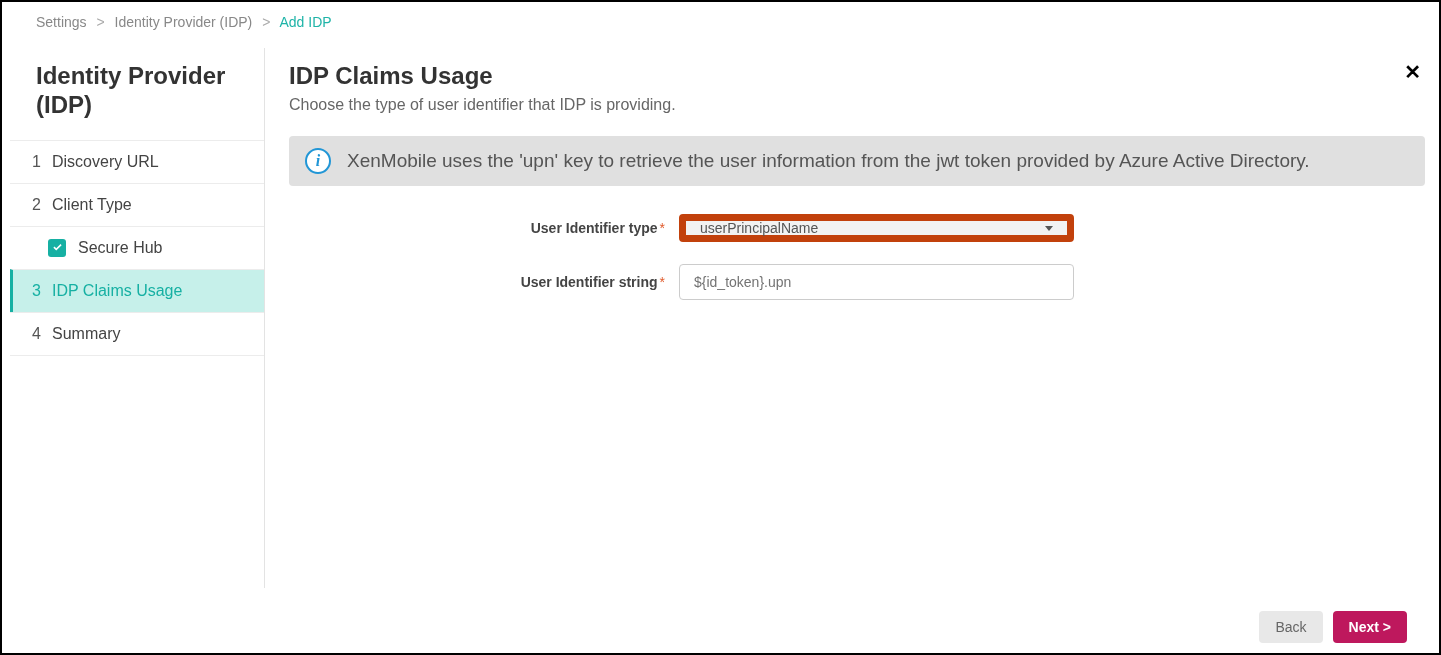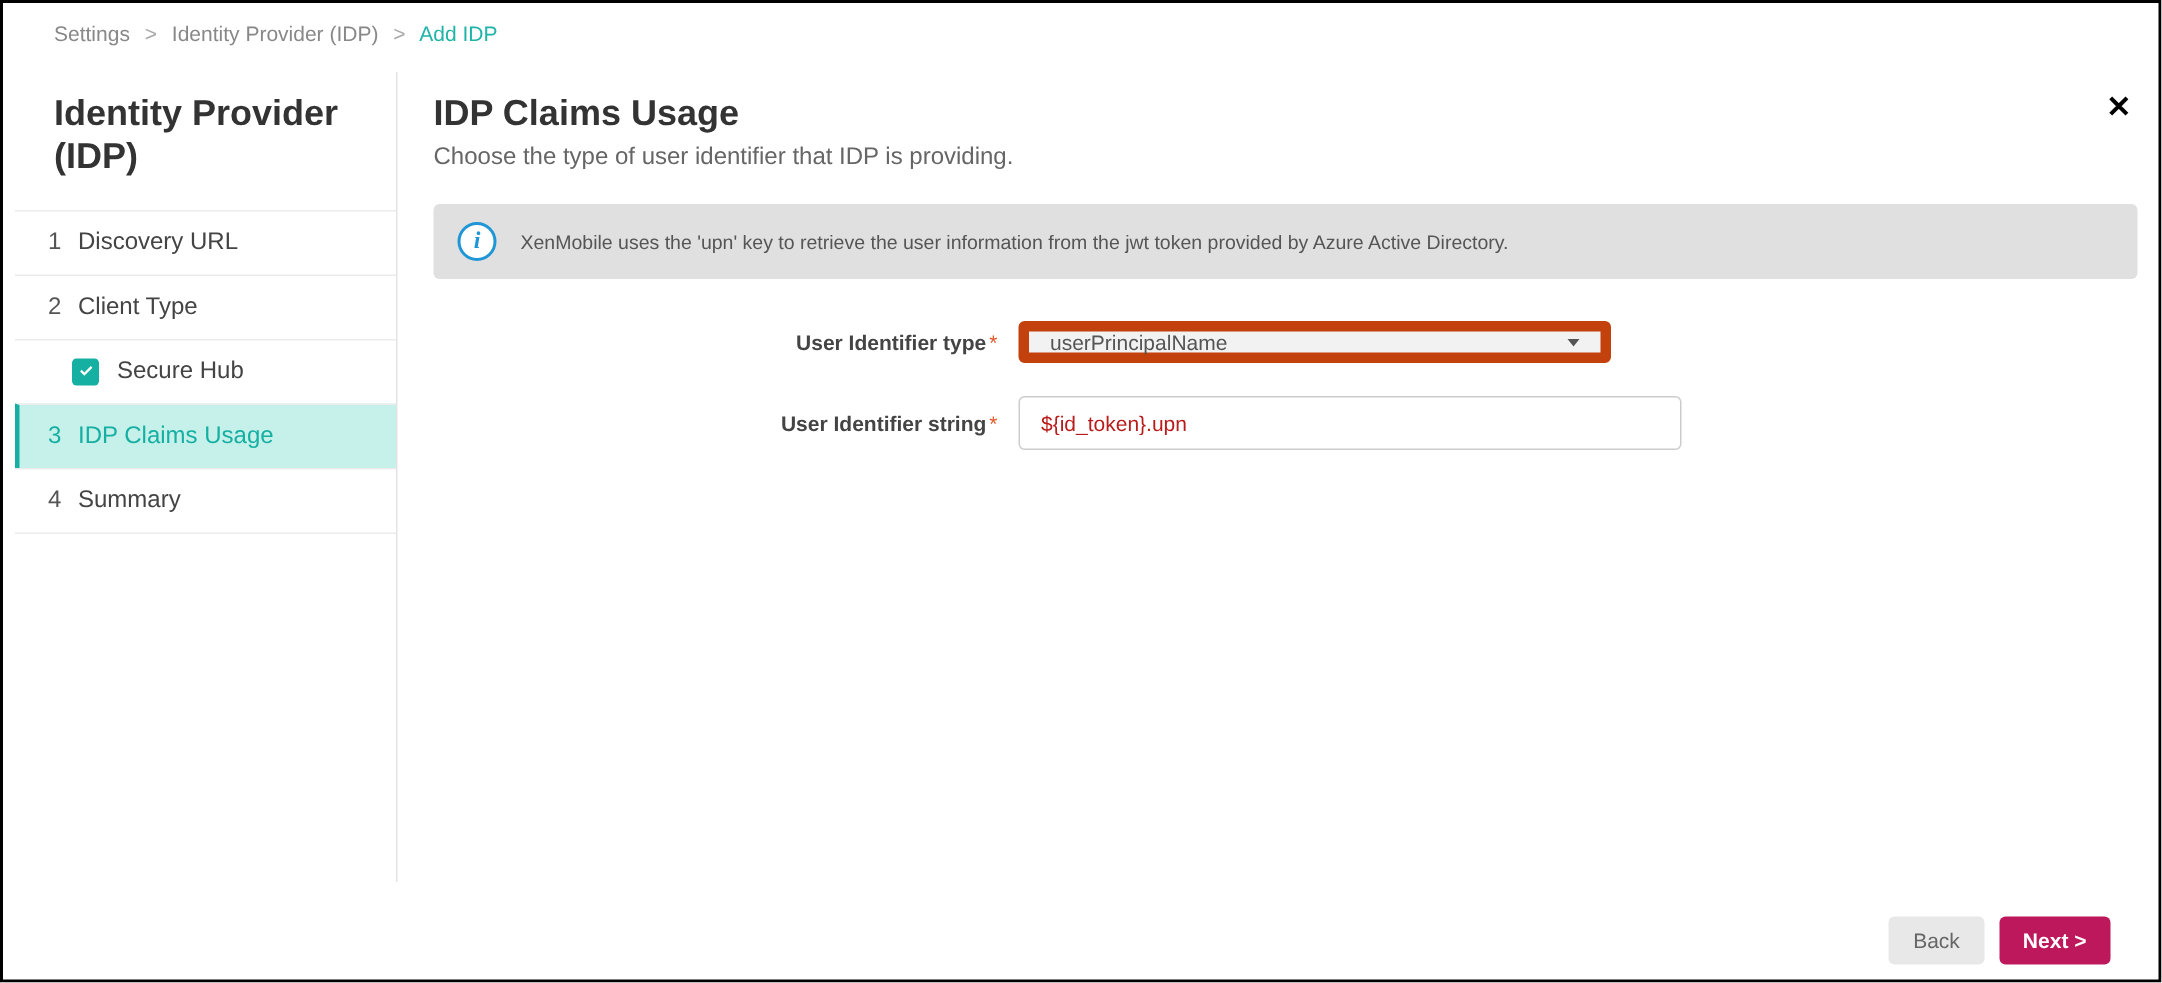--- a/index.html
+++ b/index.html
@@ -22,29 +22,29 @@
     .step.active { background: #c6f0ea; color: #16b0a3; border-left: 3px solid #16b0a3; padding-left: 19px; }
     .step.active .num { color: #16b0a3; }
     .divider-v { width: 1px; background: #e3e3e3; margin: 0 8px 0 0; height: 540px; }
     .main { flex: 1; padding: 14px 14px 0 16px; position: relative; }
     .main-header { display: flex; justify-content: space-between; align-items: flex-start; }
     .main-title { font-size: 24px; font-weight: 700; color: #333; }
     .main-sub { font-size: 16px; color: #666; margin-top: 6px; }
     .close-btn { font-size: 20px; font-weight: 900; cursor: pointer; color: #000; padding: 0 4px; line-height: 1; }
     .info-banner { background: #e0e0e0; border-radius: 4px; margin-top: 22px; padding: 12px 16px; display: flex; align-items: center; gap: 16px; }
     .info-icon { width: 26px; height: 26px; border: 2px solid #2196d6; border-radius: 50%; display: inline-flex; align-items: center; justify-content: center; color: #2196d6; font-family: Georgia, serif; font-style: italic; font-weight: bold; font-size: 16px; flex-shrink: 0; background: #fff; }
-    .info-text { font-size: 13px; color: #555; }
+    .info-text { font-size: 19px; color: #555; }
     .form { margin-top: 28px; }
     .form-row { display: flex; align-items: center; margin-bottom: 22px; }
     .form-label { width: 390px; text-align: right; padding-right: 14px; font-size: 14px; font-weight: 700; color: #444; }
     .req { color: #e05a2b; font-weight: 400; margin-left: 2px; }
     .select-wrap { position: relative; width: 395px; }
     .select { width: 100%; height: 28px; background: #f2f2f2; border: 7px solid #c2410c; border-radius: 4px; padding: 0 14px; font-size: 14px; color: #555; display: flex; align-items: center; justify-content: space-between; cursor: pointer; }
     .select .caret { border-left: 4px solid transparent; border-right: 4px solid transparent; border-top: 5px solid #555; }
-    .input { width: 442px; height: 36px; border: 1px solid #ccc; border-radius: 4px; padding: 0 14px; font-size: 14px; color: #b91c1c; }
+    .input { width: 395px; height: 36px; border: 1px solid #ccc; border-radius: 4px; padding: 0 14px; font-size: 14px; color: #737373; }
     .footer { position: absolute; bottom: 10px; right: 32px; display: flex; gap: 10px; }
     .btn { border: none; border-radius: 4px; padding: 8px 16px; font-size: 14px; cursor: pointer; }
     .btn-back { background: #e8e8e8; color: #666; }
     .btn-next { background: #be185d; color: #fff; font-weight: 600; }
   </style>
 </head>
 <body>
 
 <div class="frame">
 

